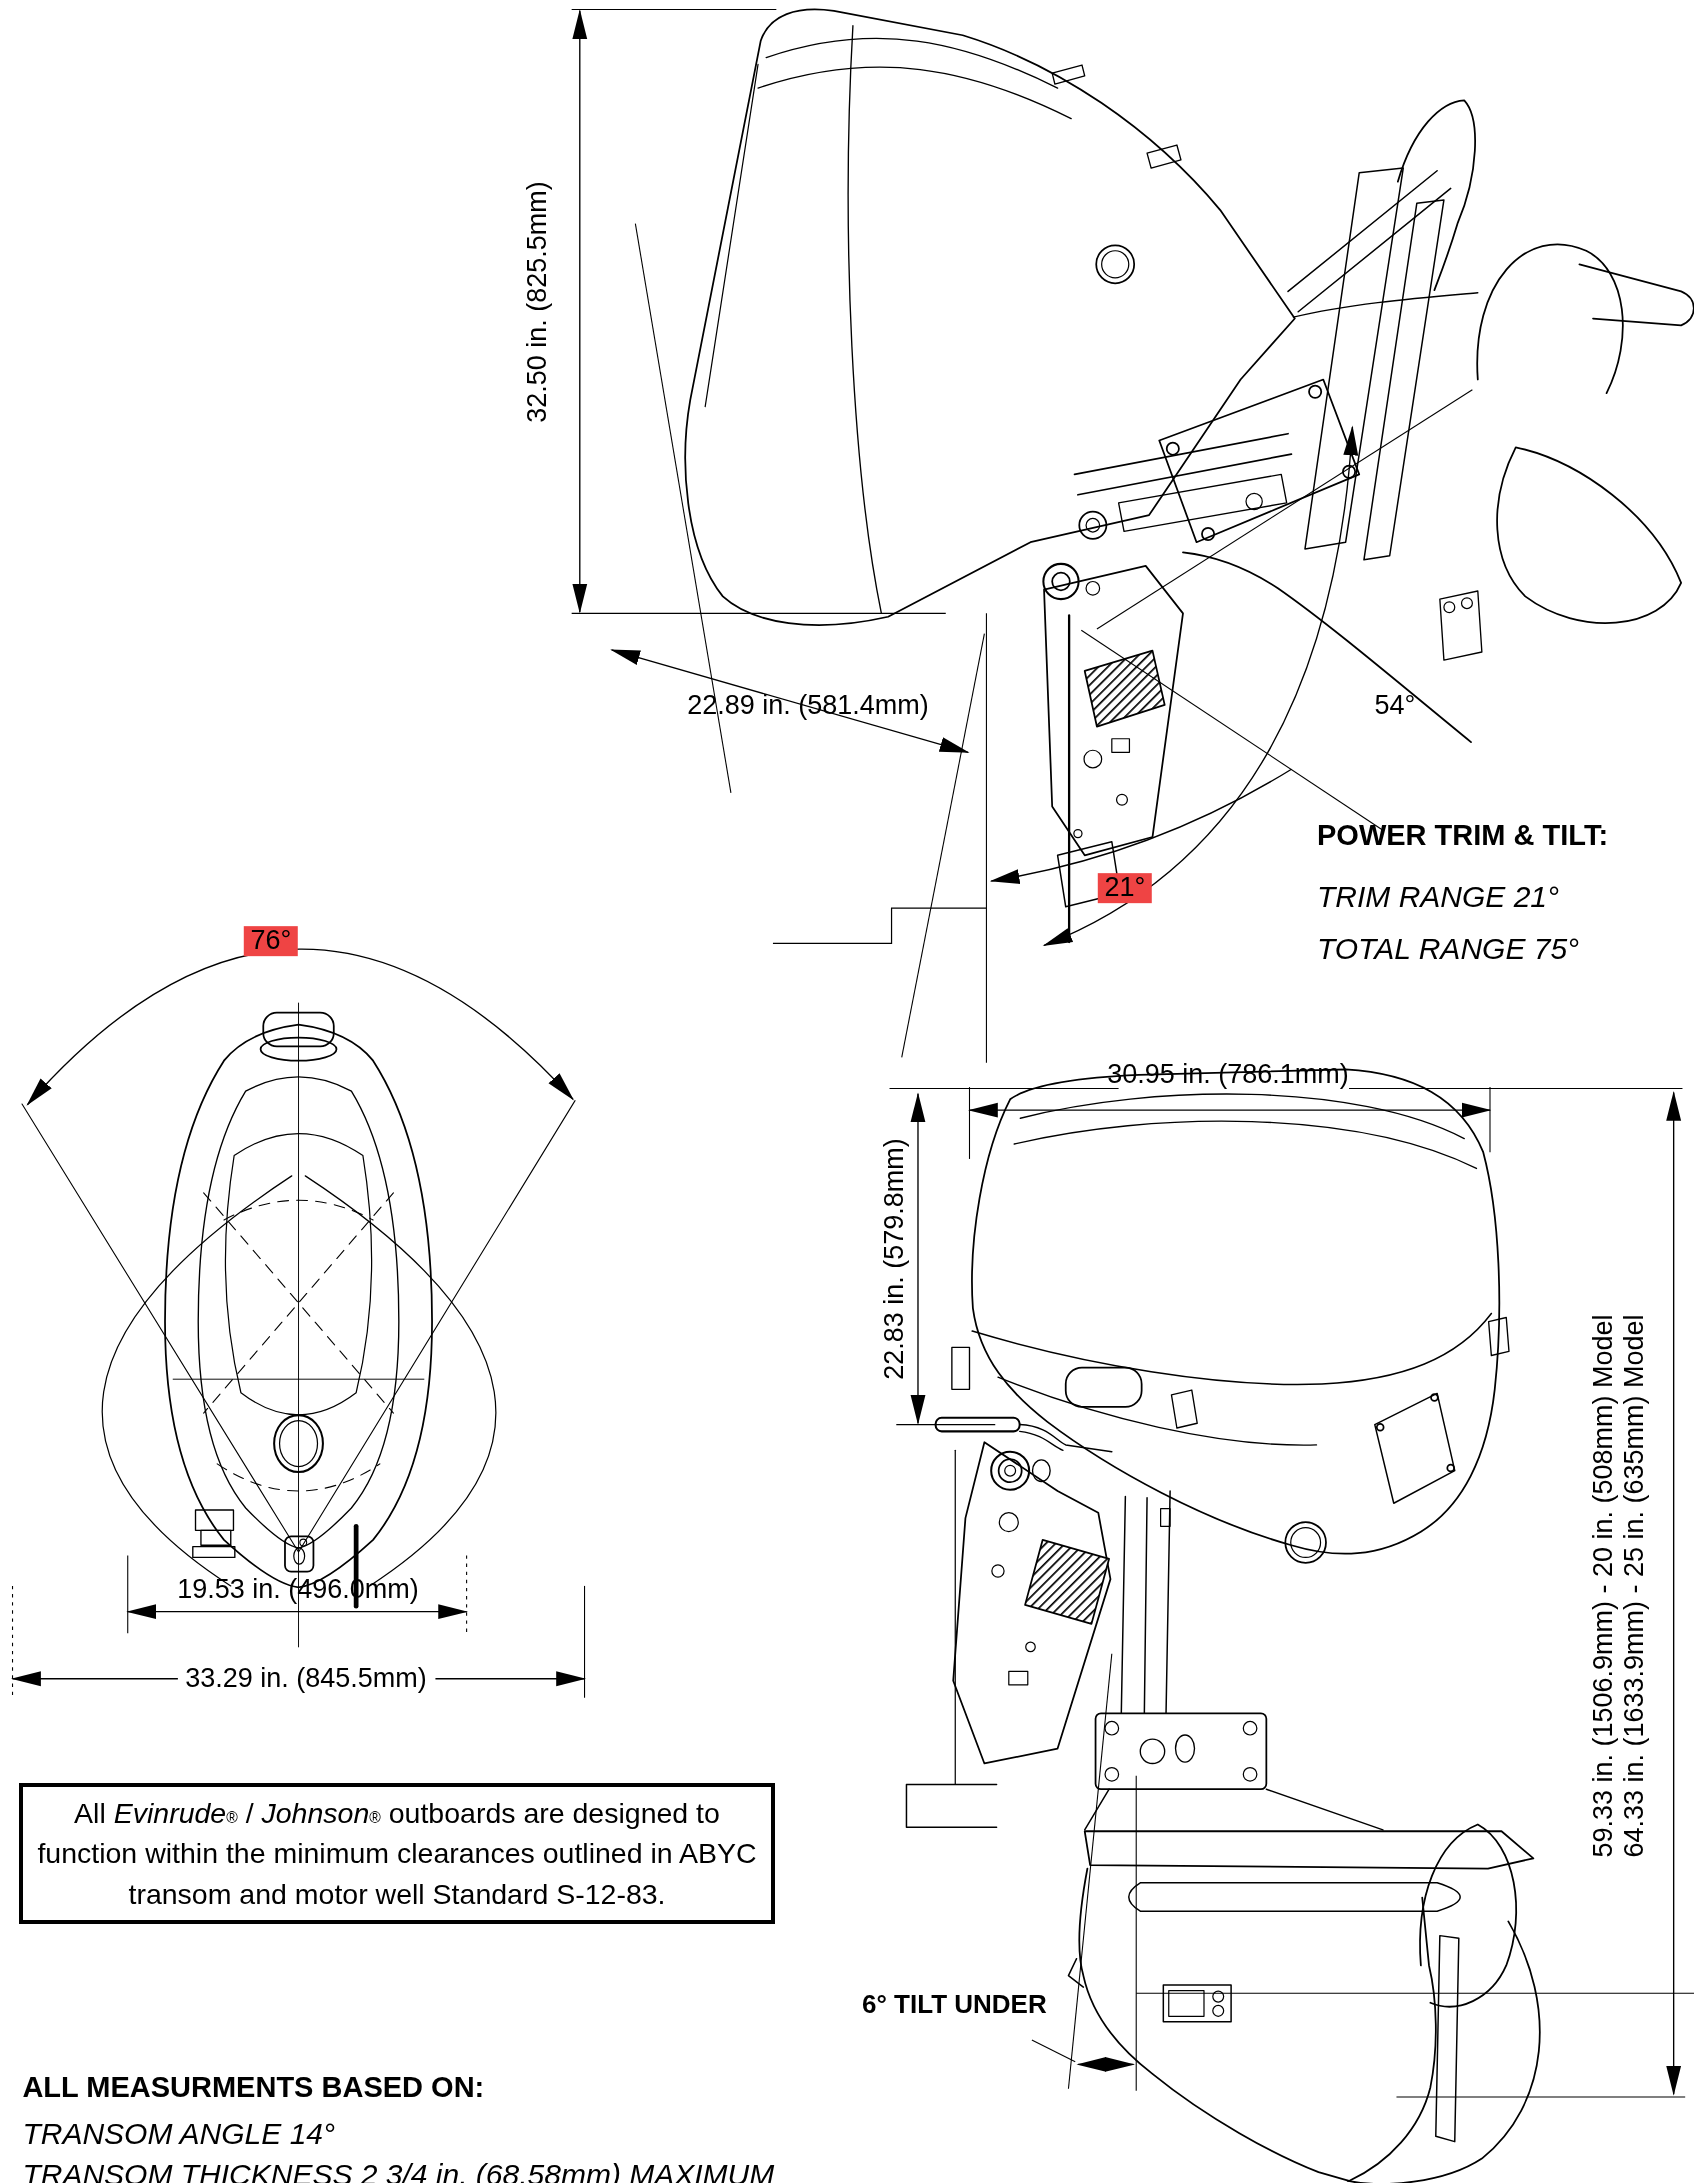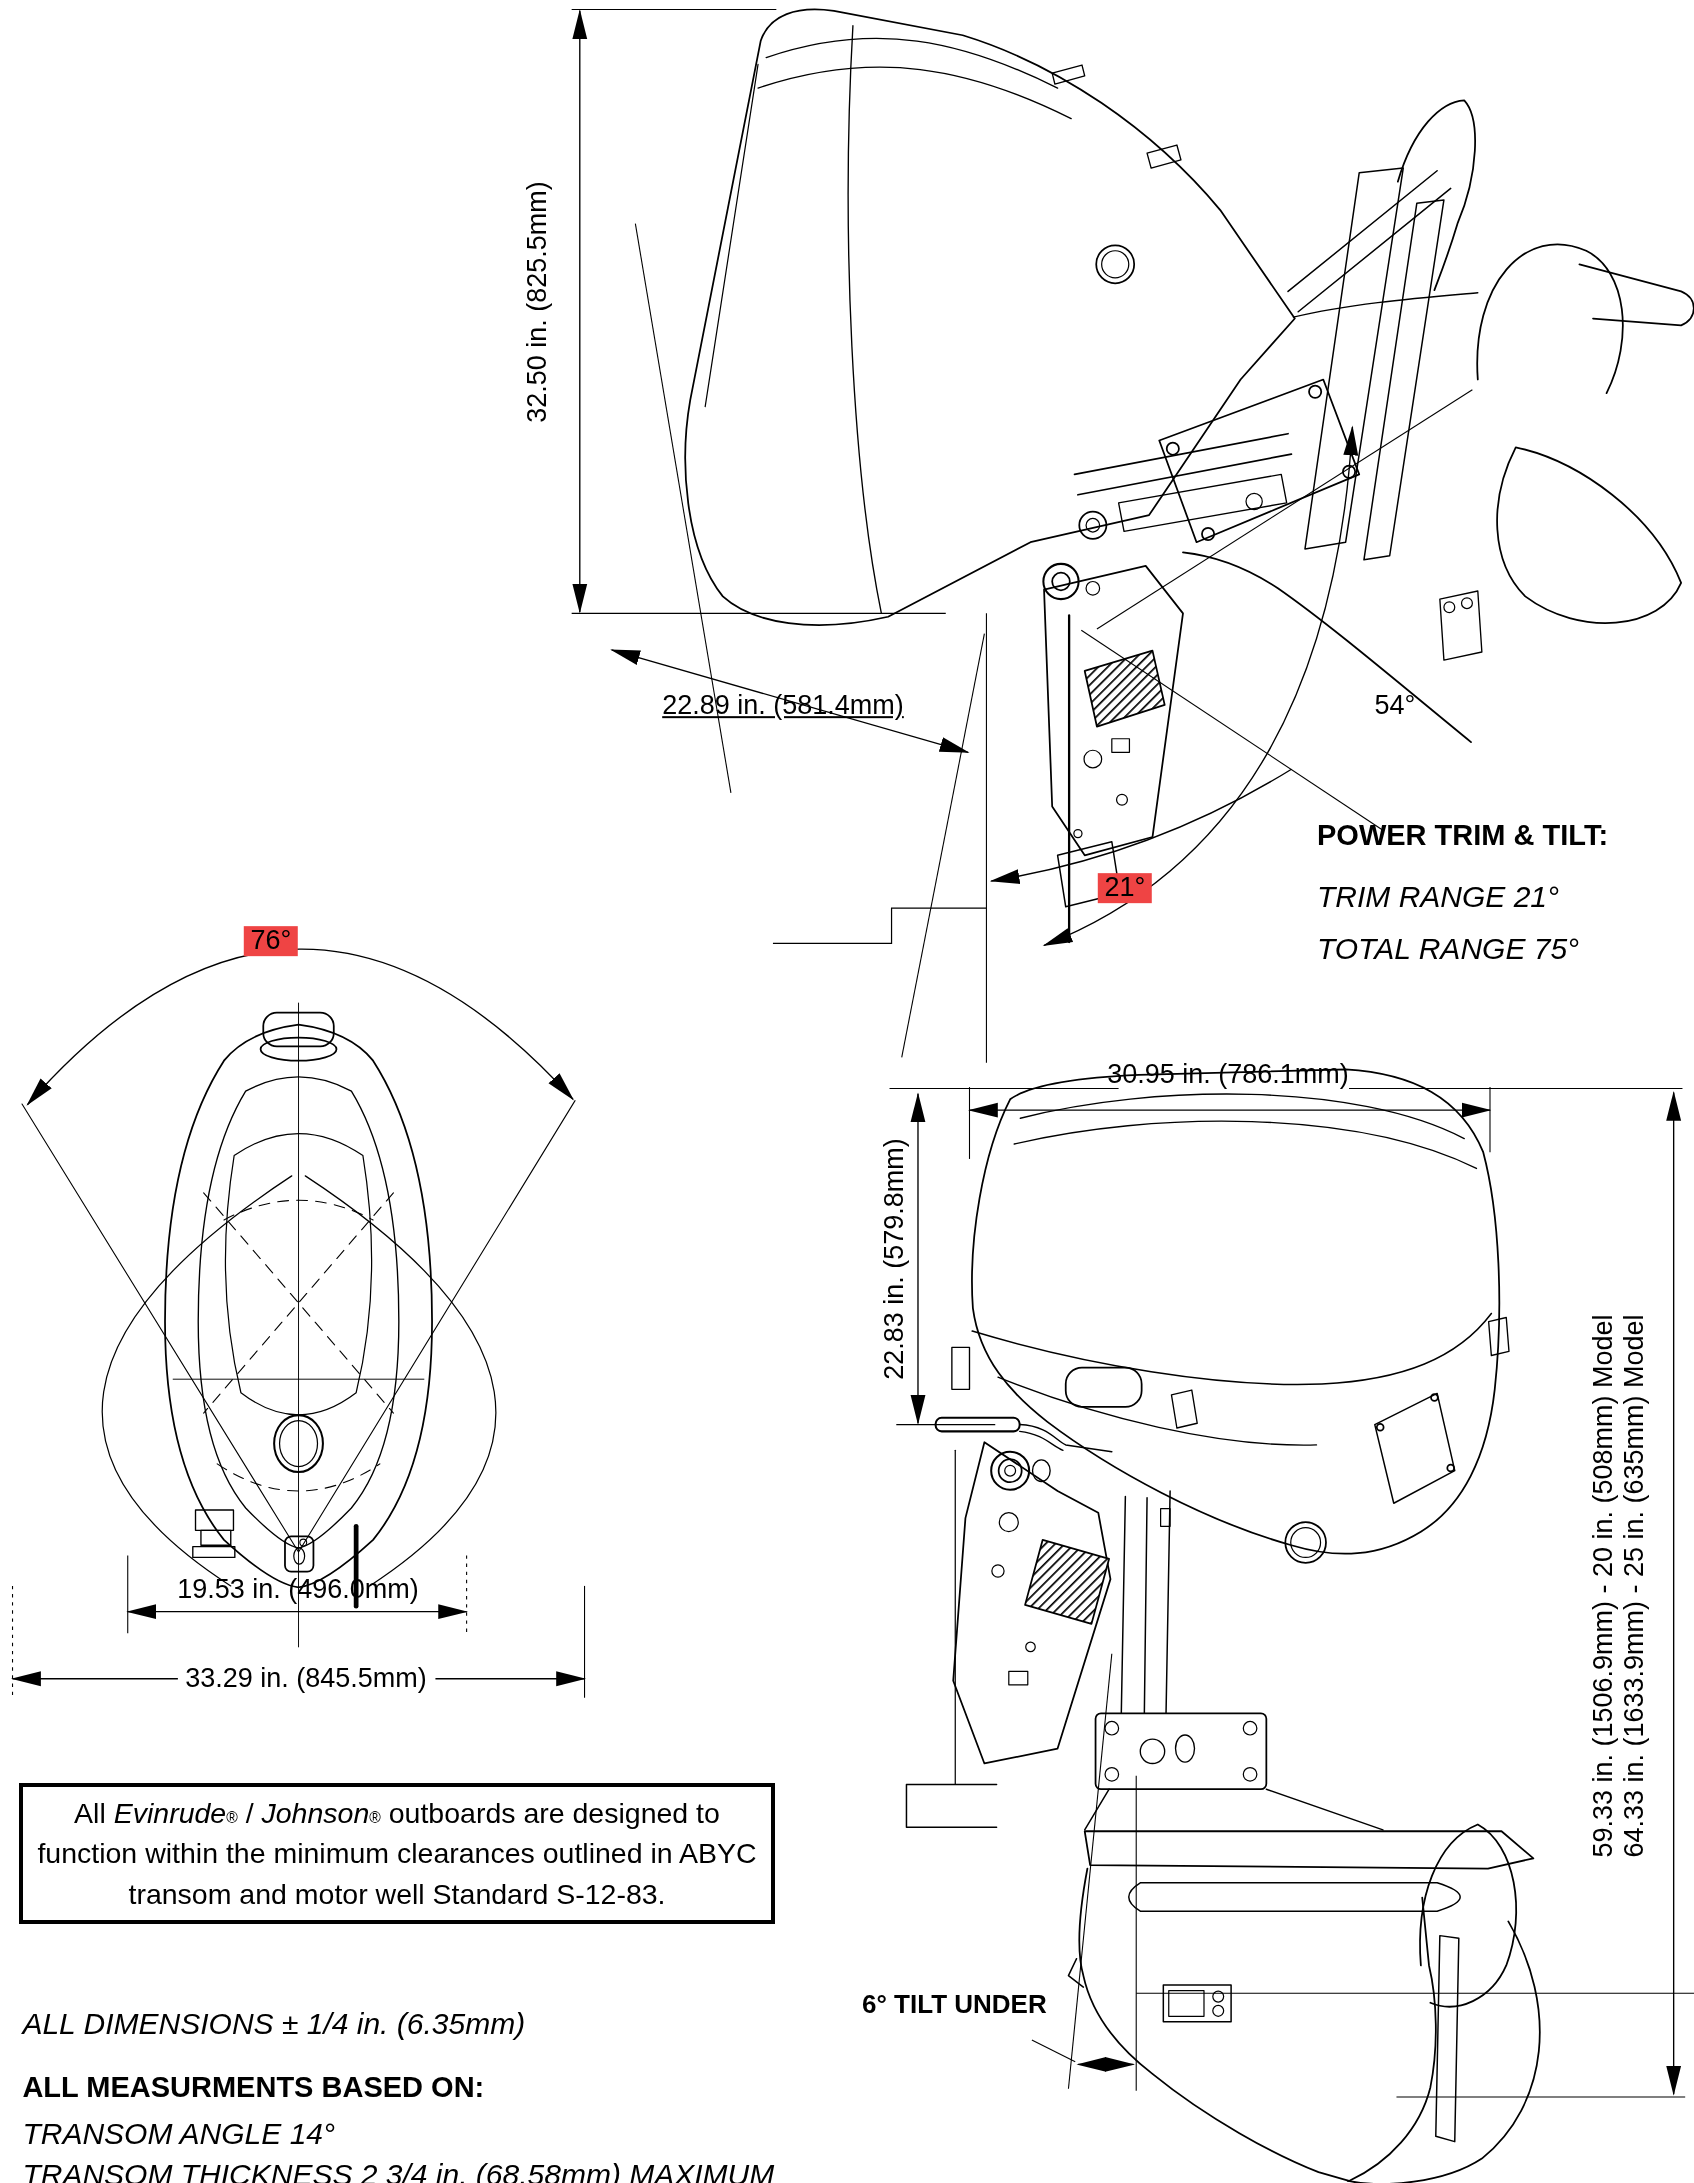--- a/index.html
+++ b/index.html
@@ -234,21 +234,21 @@
 
     <line x1="1676" y1="2620" x2="1676" y2="3085" stroke-width="1.6"></line>
     <line x1="1676" y1="2941" x2="2500" y2="2941" stroke-width="1.6"></line>
     <line x1="1640" y1="2440" x2="1576" y2="3082" stroke-width="1.6"></line>
     <line x1="1590" y1="3046" x2="1672" y2="3046" marker-start="url(#ar)" marker-end="url(#ar)"></line>
     <line x1="1522" y1="3010" x2="1586" y2="3042" stroke-width="1.6"></line>
   </g>
 </svg>
 
 <div class="lbl v" style="left:538px;top:302px;">32.50 in. (825.5mm)</div>
-<div class="lbl" style="left:783px;top:706px;text-decoration:underline;">22.89 in. (581.4mm)</div>
+<div class="lbl" style="left:808px;top:706px;">22.89 in. (581.4mm)</div>
 <div class="lbl" style="left:1360px;top:706px;margin-left:35px;">54°</div>
 <div class="lbl bg" style="left:1125px;top:888px;">21°</div>
 
 <div class="lbl la b big" style="left:1317px;top:836px;">POWER TRIM &amp; TILT:</div>
 <div class="lbl la i mid" style="left:1317px;top:896px;">TRIM RANGE 21°</div>
 <div class="lbl la i mid" style="left:1317px;top:948px;">TOTAL RANGE 75°</div>
 
 <div class="lbl bg" style="left:271px;top:941px;">76°</div>
 <div class="lbl" style="left:298px;top:1590px;">19.53 in. (496.0mm)</div>
 <div class="lbl" style="left:306px;top:1679px;">33.29 in. (845.5mm)</div>
@@ -258,19 +258,18 @@
 <div class="lbl v" style="left:1604px;top:1586px;">59.33 in. (1506.9mm) - 20 in. (508mm) Model</div>
 <div class="lbl v" style="left:1635px;top:1586px;">64.33 in. (1633.9mm) - 25 in. (635mm) Model</div>
 <div class="lbl la t42" style="left:862px;top:2004px;">6° TILT UNDER</div>
 
 <div class="abyc-box">
   <span>
     <span>All </span><span class="i">Evinrude</span><span class="reg">®</span><span> / </span><span class="i">Johnson</span><span class="reg">®</span><span> outboards are designed to function within the minimum clearances outlined in ABYC transom and motor well Standard S-12-83.</span>
   </span>
 </div>
 
-<div class="lbl la i mid" style="left:22.4px;top:2023px;">ALL DIMENSIONS ± 1/4 in. (6.35mm)</div>
 <div class="lbl la b big" style="left:22.4px;top:2088px;">ALL MEASURMENTS BASED ON:</div>
 <div class="lbl la i mid" style="left:22.4px;top:2133px;">TRANSOM ANGLE 14°</div>
 <div class="lbl la i mid" style="left:22.4px;top:2174px;">TRANSOM THICKNESS 2 3/4 in. (68.58mm) MAXIMUM</div>
 
 </div>
 
 
 </body></html>

